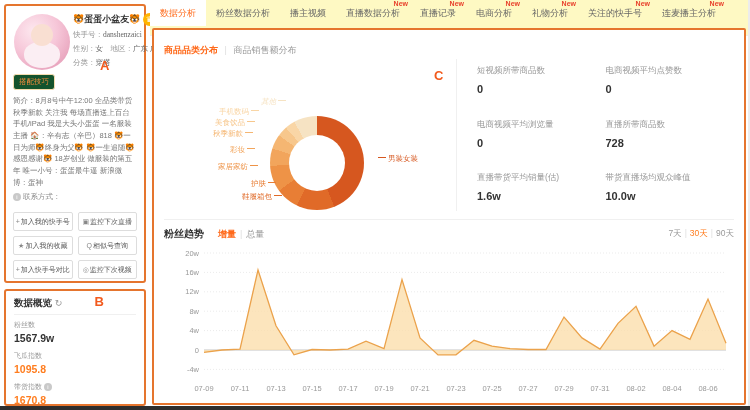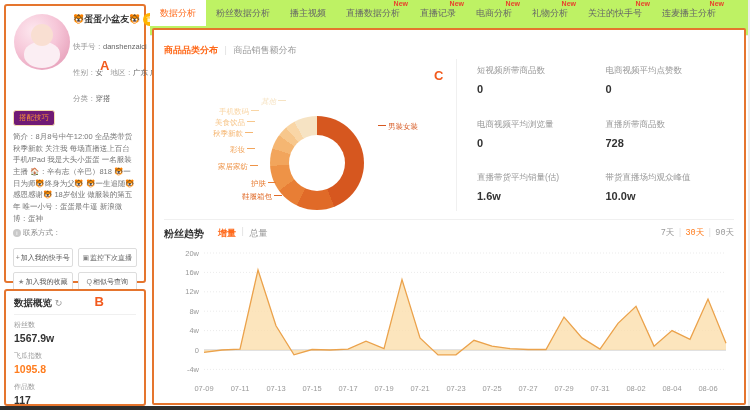--- a/index.html
+++ b/index.html
@@ -16,24 +16,24 @@
     background:radial-gradient(circle at 35% 30%, #fde8ef 0%, #f6c6d8 45%, #e8a4bd 80%, #d98ba8 100%);
     position:absolute; left:8px; top:8px; overflow:hidden; }
   .avatar::after { content:""; position:absolute; left:17px; top:10px; width:22px; height:22px;
     border-radius:50%; background:#f9dfd2; }
   .avatar::before { content:""; position:absolute; left:10px; top:28px; width:36px; height:26px;
     border-radius:45% 45% 50% 50%; background:#fbeef3; }
   .p-head { margin-left:60px; }
   .p-name { font-size:9px; font-weight:bold; color:#333; white-space:nowrap; }
   .crown-badge { display:inline-block; width:13px; height:13px; line-height:13px; text-align:center;
     background:#ffb400; color:#fff; border-radius:50%; font-size:8px; vertical-align:middle; }
-  .p-line { font-size:7.5px; color:#999; margin-top:16px; white-space:nowrap; }
+  .p-line { font-size:7.5px; color:#999; margin-top:4px; white-space:nowrap;font-family:Liberation Serif, serif; }
   .p-line b { color:#666; font-weight:normal; }
   .tip-tag { display:inline-block; margin-top:6px; padding:2px 5px; font-size:7.5px; color:#f08c3c;
-    background:#701a75; border:1px solid #f6ddb0; border-radius:3px; }
+    background:#14532d; border:1px solid #f6ddb0; border-radius:3px; }
   .p-intro { font-size:7.5px; color:#777; line-height:1.55; margin-top:5px; }
   .p-contact-h { font-size:7.5px; color:#888; margin-top:4px; }
   .p-contact { font-size:7.5px; color:#777; margin-top:3px; }
   .rank-pill { margin-top:6px; height:16px; border-radius:8px; color:#fff; font-size:7.5px;
     line-height:16px; padding-left:3px; background:linear-gradient(90deg,#fbb03c,#f78f1e);
     white-space:nowrap; overflow:hidden; }
   .rank-pill .cup { display:inline-block; width:12px; height:12px; line-height:12px; text-align:center;
     background:#ffd37a; color:#e07a12; border-radius:50%; font-size:8px; vertical-align:-2px; margin-right:2px; }
   .btn-grid { display:grid; grid-template-columns:1fr 1fr; gap:5px 5px; margin-top:10px; }
   .p-btn { height:19px; border:1px solid #ddd; border-radius:2px; background:#fff; font-size:7px;
@@ -45,21 +45,21 @@
   .ov-head { font-size:9.5px; font-weight:bold; color:#333; border-bottom:1px solid #f0f0f0; padding-bottom:4px; }
   .refresh-ic { color:#999; font-weight:normal; font-size:9px; }
   .ov-grid { display:grid; grid-template-columns:1fr; margin-top:5px; row-gap:7px; }
   .ov-label { font-size:7px; color:#999; white-space:nowrap; }
   .ov-value { font-size:10.5px; font-weight:bold; color:#333; margin-top:2px; }
   .ov-value.orange { color:#ff7d1f; }
   .info-i { display:inline-block; width:8px; height:8px; line-height:8px; text-align:center;
     border-radius:50%; background:#c9c9c9; color:#fff; font-size:6px; font-style:normal; vertical-align:0px; }
 
   
-  .tabbar { position:absolute; left:150px; top:0; width:600px; height:36px; background:#bef264;
+  .tabbar { position:absolute; left:150px; top:0; width:600px; height:36px; background:#fef9c3;
     border-bottom:1px solid #ececec; white-space:nowrap; }
   .tab { display:inline-block; position:relative; height:26px; line-height:26px; padding:0 10px;
     font-size:9px; color:#666; cursor:pointer; }
   .tab.active { background:#fff; color:#ff6a1b; }
   .new-badge { position:absolute; top:0px; right:2px; font-size:7px; font-weight:bold; color:#e8412c; line-height:8px; }
 
   
   .main-panel { position:absolute; left:152px; top:28px; width:594px; height:377px;
     border:2px solid #e5752e; border-radius:2px; background:#fff; padding:8px 10px; }
   .sec-title { font-size:10.5px; font-weight:bold; color:#333; }
@@ -67,37 +67,37 @@
   .subtab { cursor:pointer; }
   .subtab.active { color:#ff6a1b; font-weight:bold; }
   .subtab-sep { color:#ddd; margin:0 4px; }
 
   .biz-row { display:flex; margin-top:2px; height:152px; }
   .pie-area { position:relative; width:292px; height:152px; flex:none; }
   .donut { position:absolute; left:106px; top:57px; width:94px; height:94px; border-radius:50%; }
   .donut-hole { position:absolute; left:125px; top:76px; width:56px; height:56px; border-radius:50%; background:#fff; }
   .pie-label { position:absolute; font-size:7.5px; white-space:nowrap; }
   .pie-label .dash { display:inline-block; width:8px; height:0; border-top:1px solid currentColor; vertical-align:3px; margin:0 2px; }
-  .pl0 { left:212px; top:63px; }
+  .pl0 { left:212px; top:95px; }
   .pl1 { right:172px; top:133px; }
   .pl2 { right:178px; top:120px; }
   .pl3 { right:196px; top:103px; }
   .pl4 { right:199px; top:86px; }
   .pl5 { right:201px; top:70px; }
   .pl6 { right:199px; top:59px; }
   .pl7 { right:195px; top:48px; }
   .pl8 { right:168px; top:38px;font-style:italic; }
 
   .biz-grid { flex:1; border-left:1px solid #f0f0f0; display:grid; grid-template-columns:1fr 1fr;
     padding:6px 0 0 20px; row-gap:15px; }
   .biz-label { font-size:8.5px; color:#999; white-space:nowrap; }
   .biz-value { font-size:11px; font-weight:bold; color:#333; margin-top:6px; }
 
   .fans-sec { border-top:1px solid #f0f0f0; margin-top:8px; padding-top:7px; }
-  .fans-head { display:flex; font-size:9px; color:#999;font-family:Liberation Mono, monospace; }
+  .fans-head { display:flex; align-items:center; font-size:9px; color:#999; }
   .fans-title { font-size:10px; font-weight:bold; color:#333; margin-right:14px; }
   .range-group { margin-left:auto; font-size:8.5px; color:#999; }
   .range-btn { cursor:pointer; }
   .range-btn.active { color:#ff7d1f; }
   .range-sep { color:#e0e0e0; margin:0 3px; }
   .fans-chart-wrap { position:relative; margin-top:4px; }
   .fans-chart-wrap svg { display:block; }
   .axis-text { font-size:7.5px; fill:#999; }
 </style>
 </head>
@@ -130,24 +130,20 @@
     <span class="annot" style="right:40px; top:3px;">B</span>
   </div>
   <div class="ov-grid" id="overview-grid">
       <div>
         <div class="ov-label">粉丝数</div>
         <div class="ov-value">1567.9w</div>
       </div>
       <div>
         <div class="ov-label">飞瓜指数</div>
         <div class="ov-value orange">1095.8</div>
-      </div>
-      <div>
-        <div class="ov-label">作品数</div>
-        <div class="ov-value">117</div>
       </div>
       <div>
         <div class="ov-label">带货指数 <span class="info-i">i</span></div>
         <div class="ov-value orange">1670.8</div>
       </div>
       <div>
         <div class="ov-label">近30天直播天数</div>
         <div class="ov-value orange">9</div>
       </div>
     </div>

